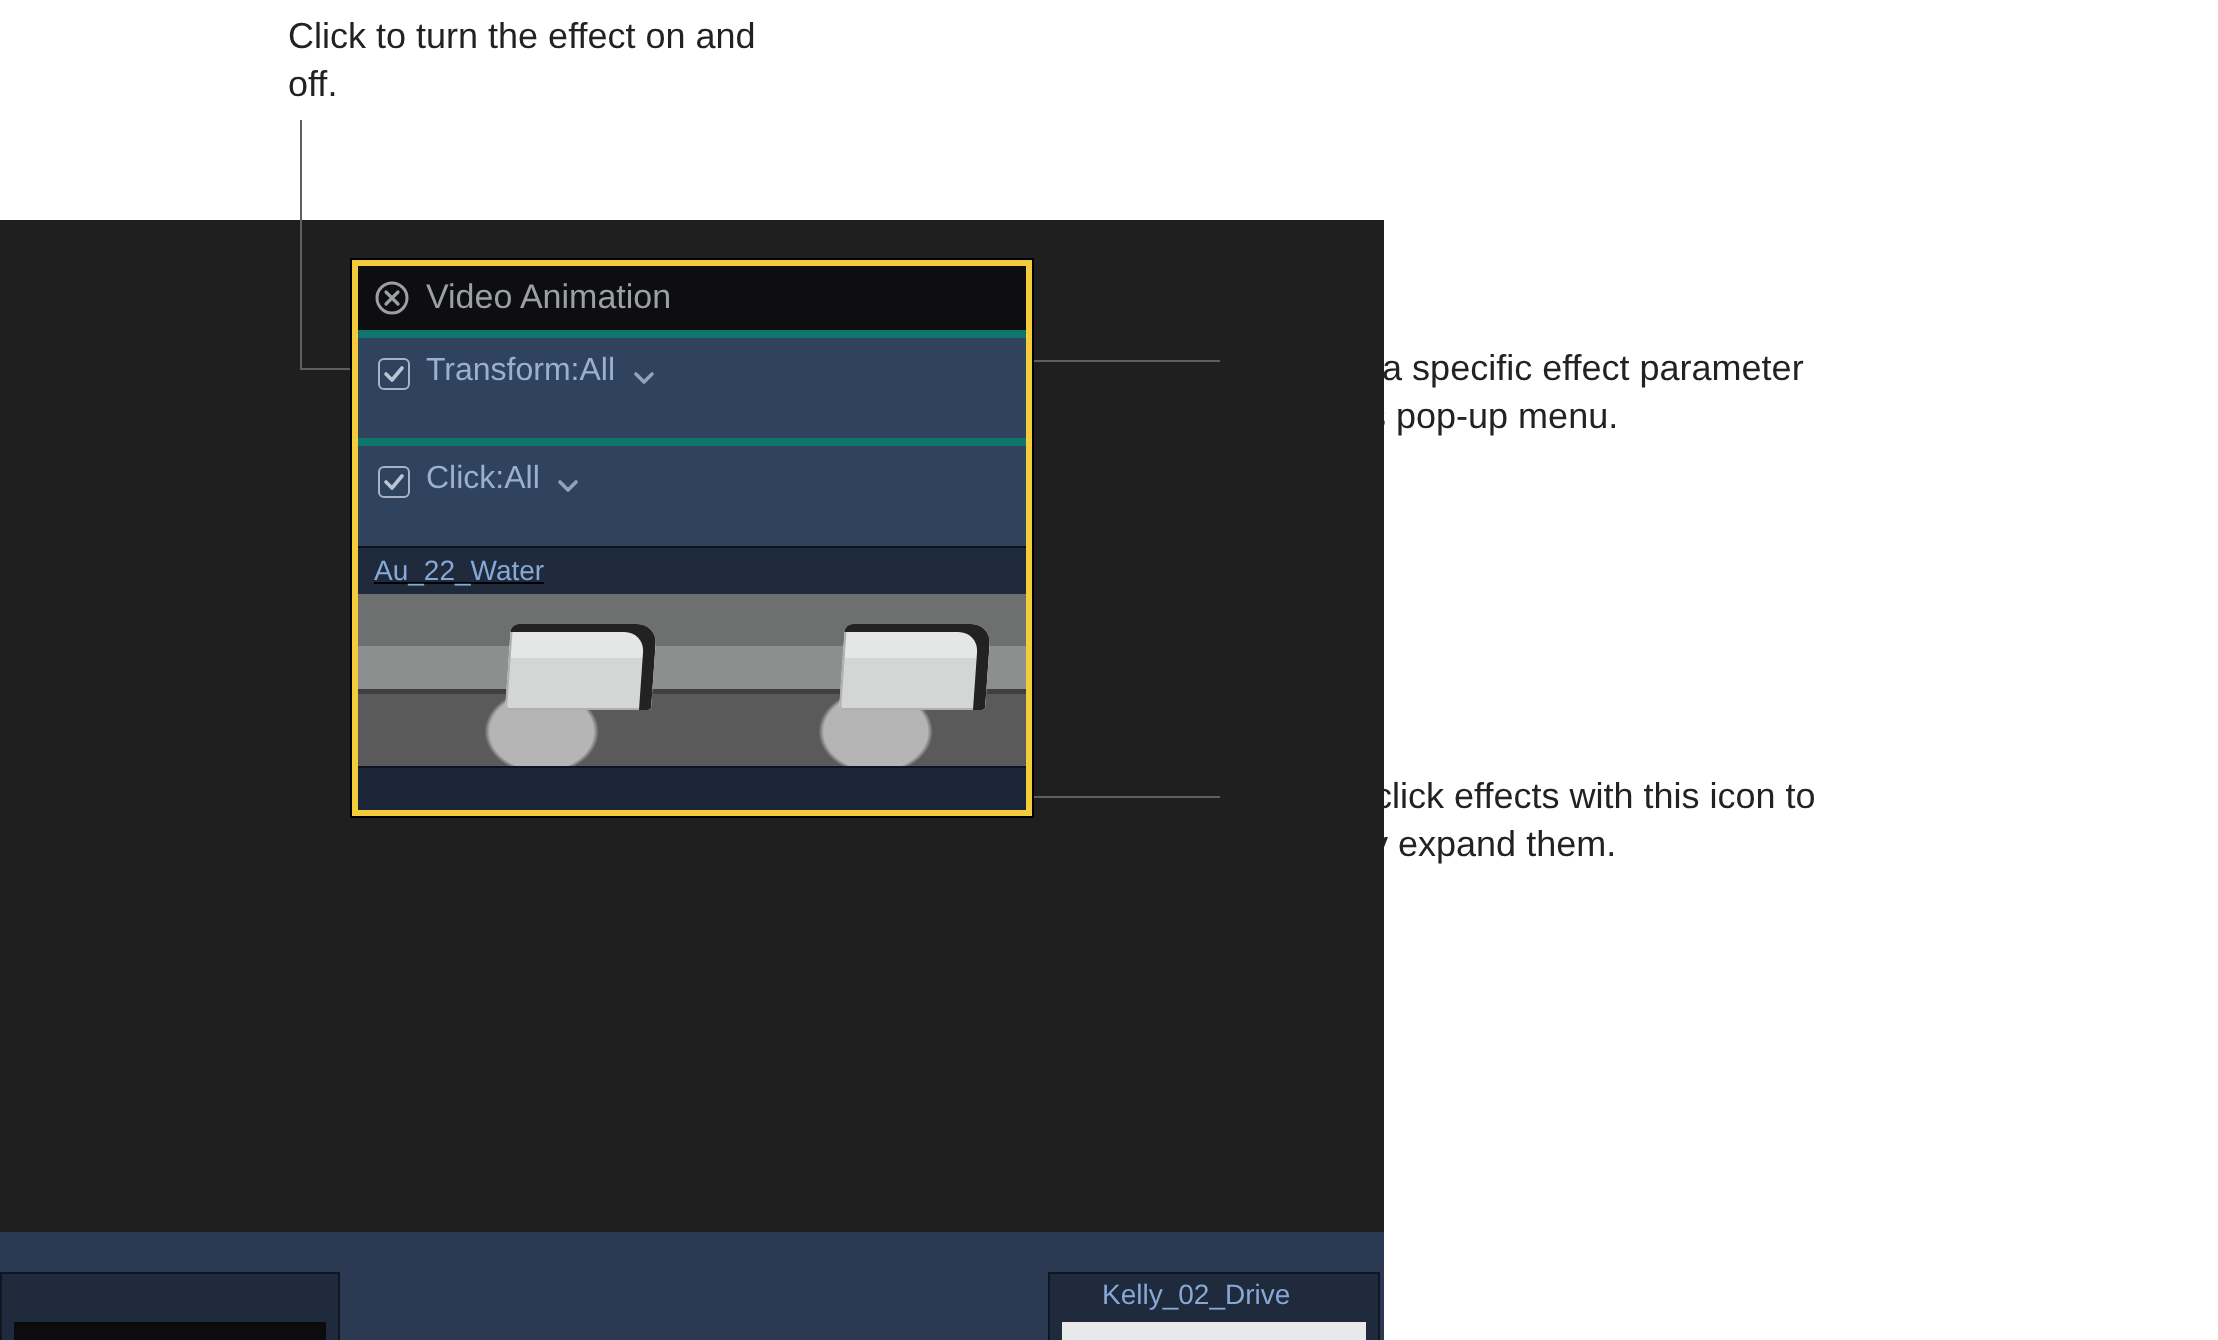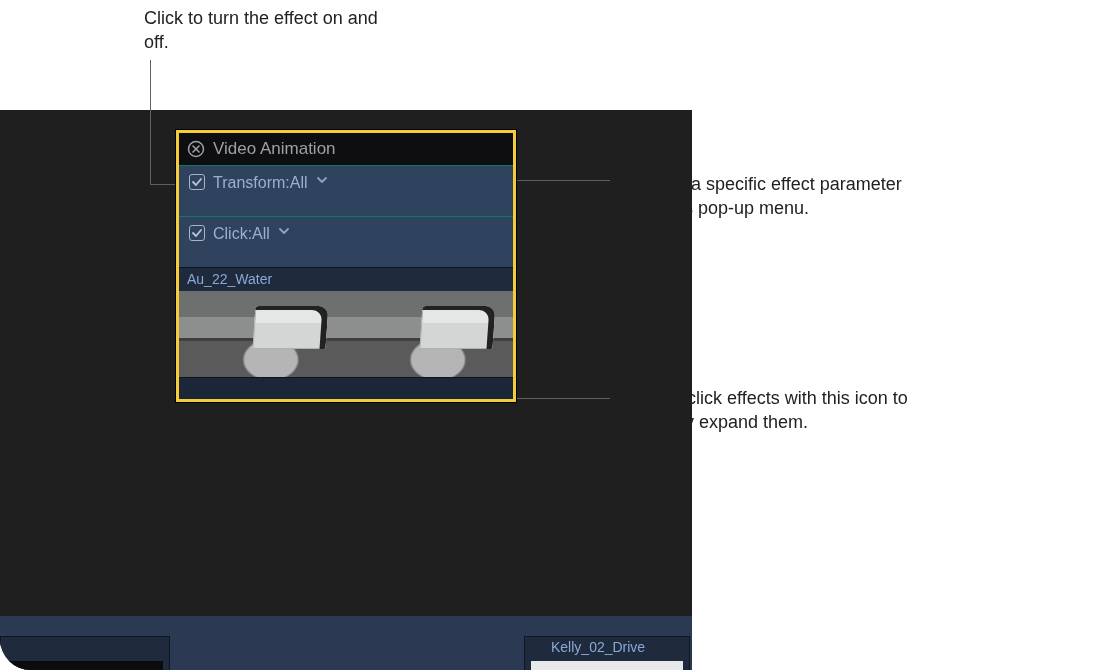--- a/index.html
+++ b/index.html
@@ -1,17 +1,17 @@
 <!DOCTYPE html>
 <html><head>
   <meta charset="utf-8">
   <style>
     * { margin: 0; padding: 0; box-sizing: border-box; }
     html, body { width: 1109px; height: 670px; background: #ffffff; font-family: -apple-system, BlinkMacSystemFont, "Helvetica Neue", Arial, sans-serif; }
-    .stage { position: relative; width: 1109px; height: 670px; overflow: hidden; border-radius: 31px; }
+    .stage { position: relative; width: 1109px; height: 670px; overflow: hidden; }
 
     
     .dark-area {
       position: absolute;
       left: 0; top: 110px;
       width: 692px; height: 520px;
       background: #1f1f1f;
     }
 
     
@@ -90,23 +90,23 @@
       background: #0e0e10;
       color: #9aa0a6;
       font-size: 17px;
     }
     .close-svg { width: 18px; height: 18px; display: block; }
     .close-svg circle { fill: none; stroke: #9aa0a6; stroke-width: 1.5; }
     .close-svg .x { stroke: #9aa0a6; stroke-width: 1.6; stroke-linecap: round; }
 
     .row {
       position: relative;
-      display: flex; align-items: flex-start;
+      display: flex; align-items: flex-end;
       padding: 8px 10px 24px 10px;
-      border-top: 1px solid #0f766e;
+      border-top: 4px solid #0f766e;
     }
     .row:last-of-type { padding-bottom: 10px; }
     .row .chk {
       width: 16px; height: 16px; border: 1px solid #a8b4c6; border-radius: 3px;
       display: inline-flex; align-items: center; justify-content: center;
       color: #b9c4d6; margin-right: 8px; background: transparent;
     }
     .row .label { color: #9bb0ce; font-size: 16px; }
     .chevron {
       width: 12px; height: 12px; margin-left: 8px;
@@ -117,20 +117,21 @@
       position: absolute; right: 10px; top: 8px;
       width: 22px; height: 18px;
       display: flex; align-items: center; justify-content: center;
     }
     .expand-icon svg { display: block; }
 
     .clip-strip {
       border-top: 1px solid #0c1420;
       padding: 0 0 0 0;
       background: #1f2a3d;
+      text-decoration: underline;
     }
     .clip-strip .clip-label-inner {
       padding: 3px 8px 4px 8px; color: #87a9d6; font-size: 14px;
     }
     .clip-strip .thumbs { display: flex; height: 86px; }
     .clip-strip .thumbs .thumb { flex: 1; }
     .panel .bottom-band { height: 22px; background: #1b2638; border-top: 1px solid #0c1420; }
 
     
     .callout {

